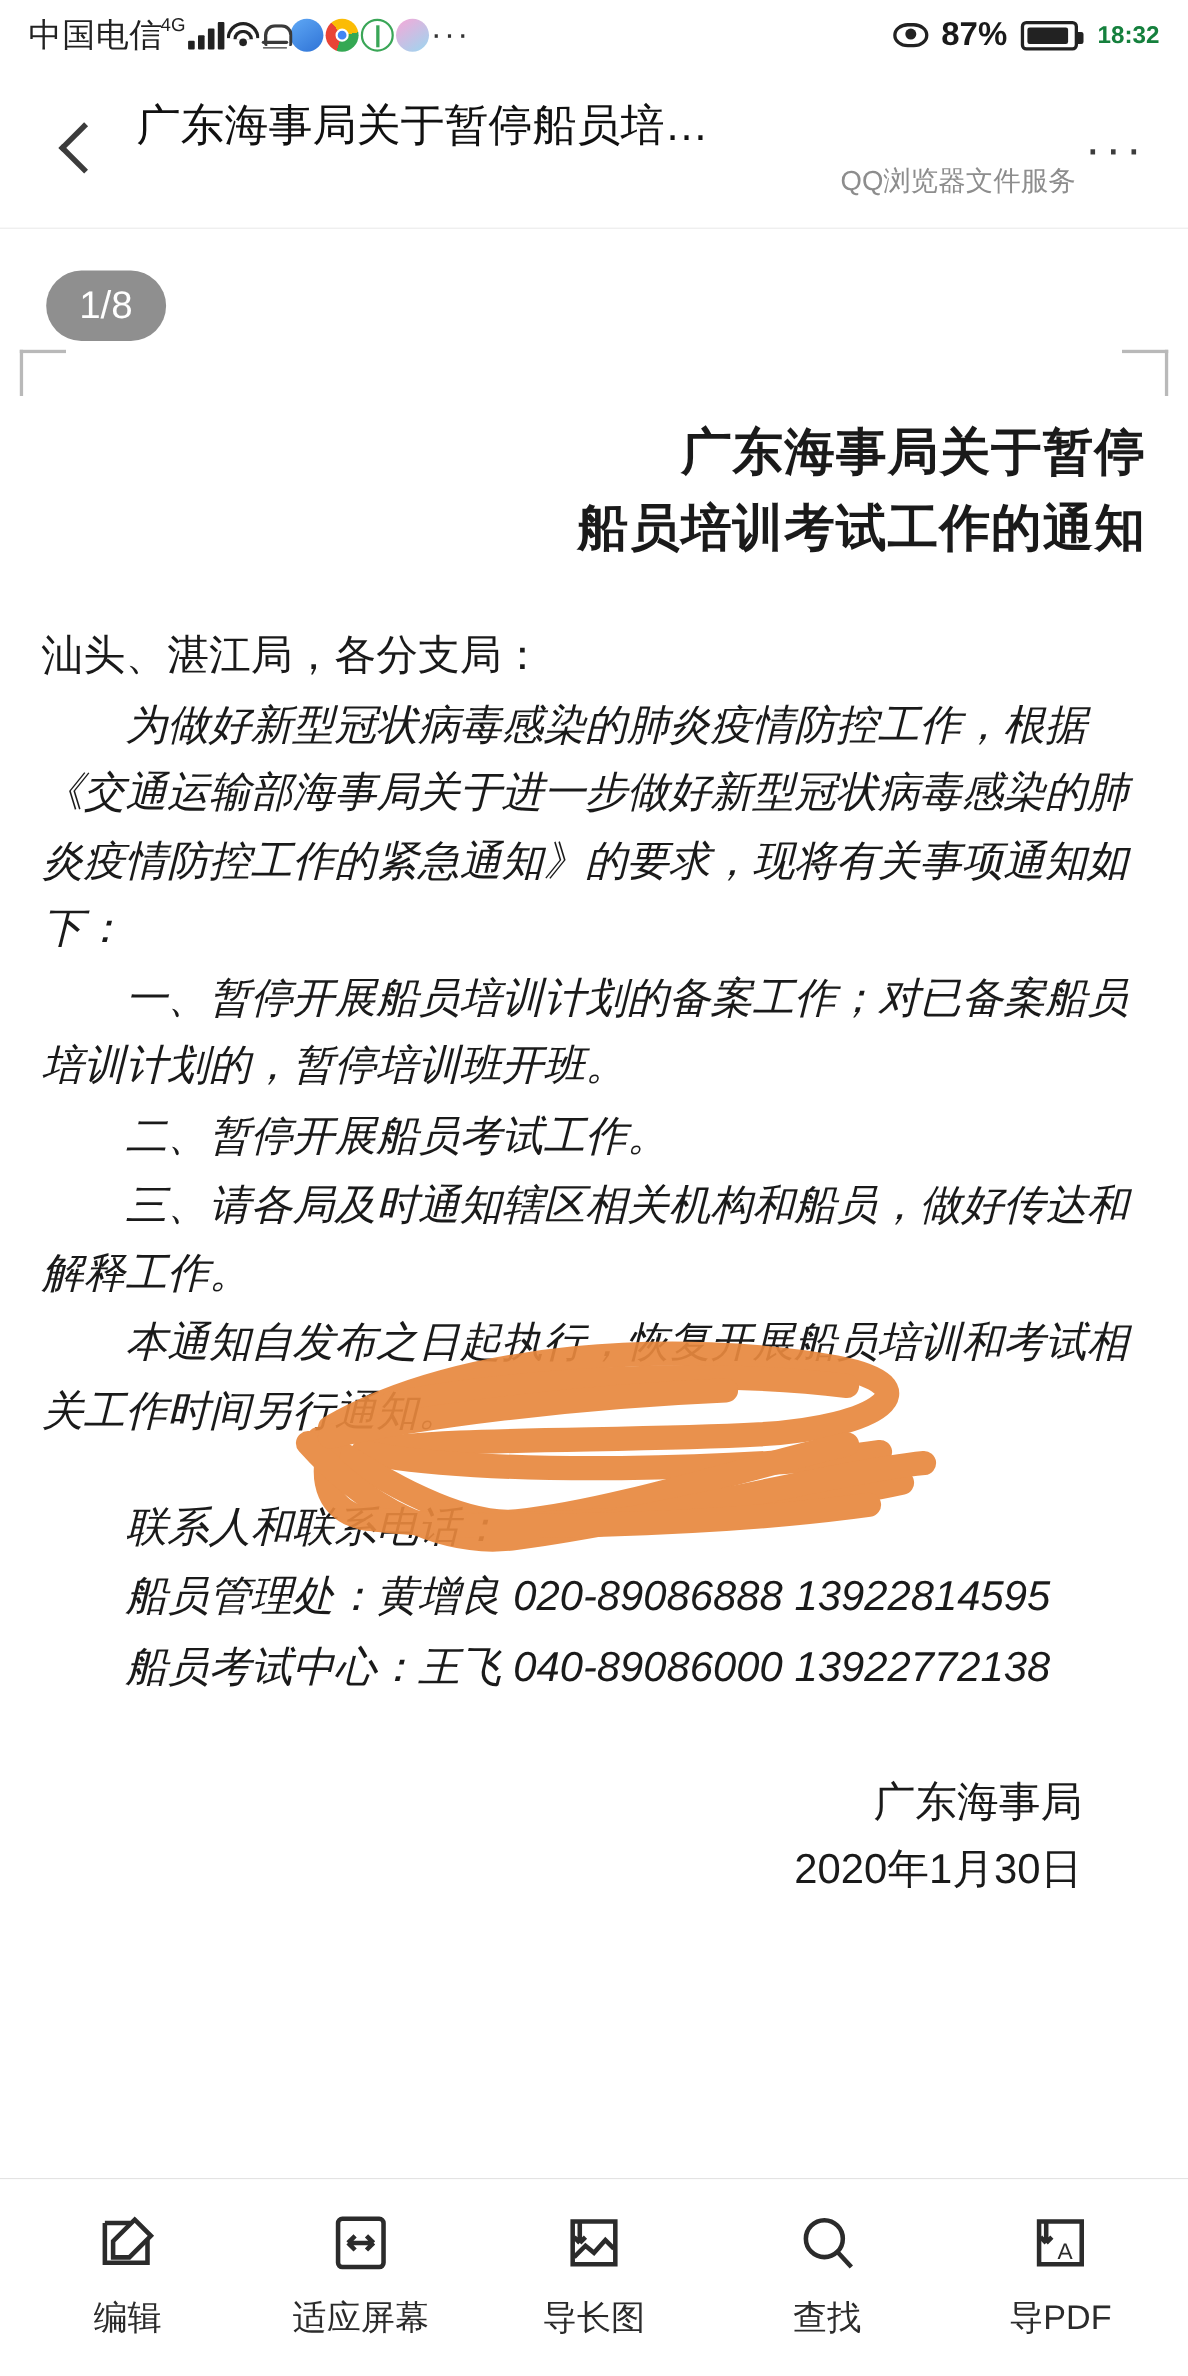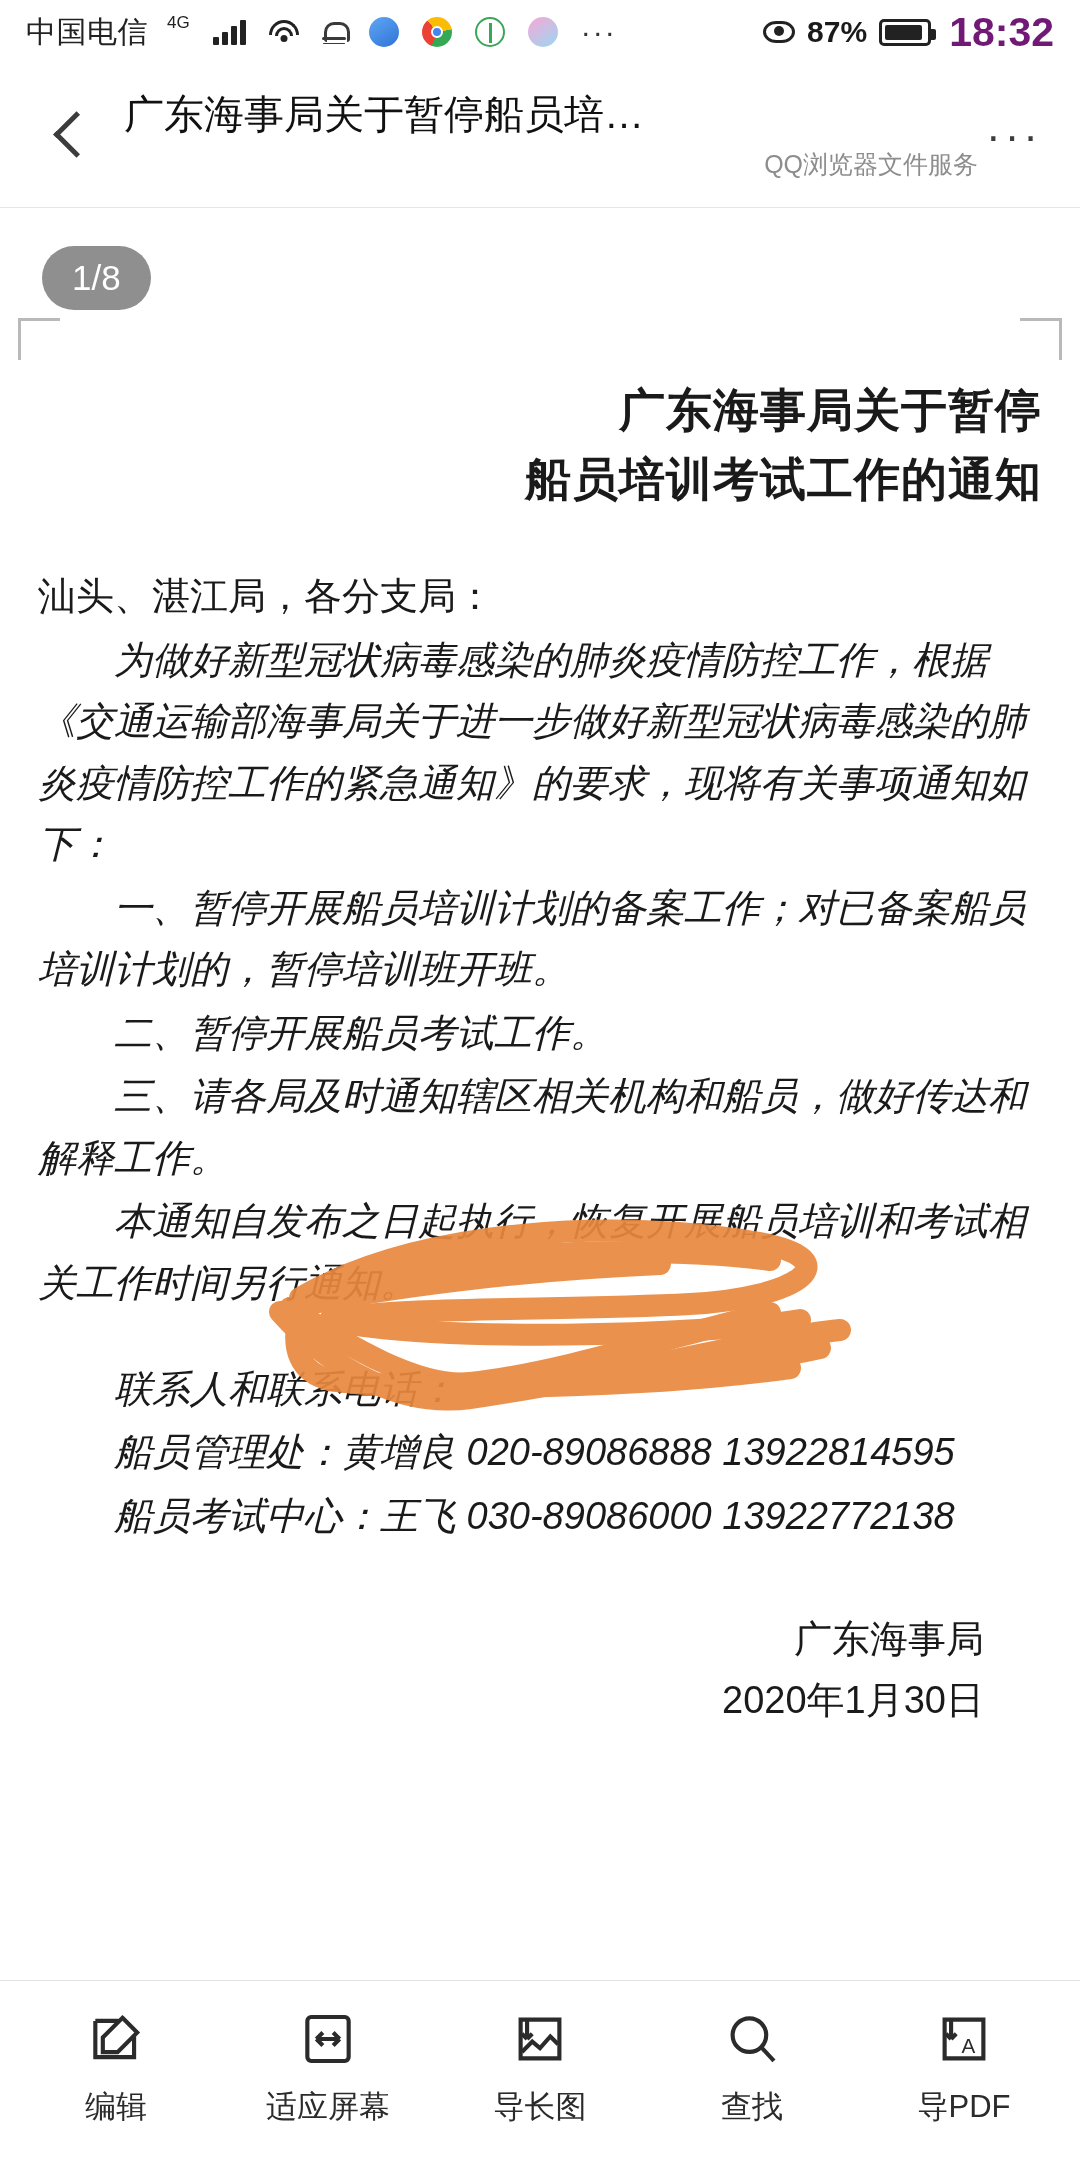--- a/index.html
+++ b/index.html
@@ -12,21 +12,21 @@
   #root { position: relative; width: 1080px; height: 2160px; background: #fff; }
 
   
   .statusbar {
     height: 64px;
     display: flex; align-items: center;
     padding: 0 26px;
     background: #ffffff;
     color: #1a1a1a;
   }
-  .sb-left { display: flex; align-items: center; gap: 23px; }
+  .sb-left { display: flex; align-items: center; gap: 2px; }
   .carrier { font-size: 30px; letter-spacing: 0.5px; color: #222; }
   .net-label { font-size: 17px; color: #222; position: relative; top: -9px; margin-left: -4px; }
   .bars { display: flex; align-items: flex-end; gap: 3px; height: 26px; }
   .bars i { display: block; width: 6px; background: #222; border-radius: 1px; }
   .bars i:nth-child(1) { height: 8px; }
   .bars i:nth-child(2) { height: 13px; }
   .bars i:nth-child(3) { height: 19px; }
   .bars i:nth-child(4) { height: 25px; }
 
   .wifi { width: 30px; height: 24px; position: relative; }
@@ -59,21 +59,21 @@
   .ellipsis-st { font-size: 30px; letter-spacing: 2px; color: #333; line-height: 14px; }
 
   .sb-right { margin-left: auto; display: flex; align-items: center; gap: 12px; font-weight: bold; }
   .eye { width: 32px; height: 22px; position: relative; }
   .eye::before { content:""; position:absolute; inset:0; border:3px solid #222; border-radius: 50% / 60%; }
   .eye::after { content:""; position:absolute; left:11px; top:5px; width:10px; height:10px; border-radius:50%; background:#222; }
   .batt-pct { font-size: 30px; color: #1a1a1a; }
   .battery { width: 52px; height: 27px; border: 3px solid #222; border-radius: 5px; position: relative; }
   .battery::after { content:""; position:absolute; right:-8px; top:7px; width:5px; height:11px; background:#222; border-radius:0 2px 2px 0; }
   .battery i { position:absolute; left:3px; top:3px; bottom:3px; width: 80%; background:#222; border-radius:2px; display:block; }
-  .clock { font-size: 41px; color: #701a75; margin-left: 6px; }
+  .clock { font-size: 22px; color: #15803d; margin-left: 6px; }
 
   
   .titlebar {
     height: 144px; display: flex; align-items: center;
     padding: 0 30px 0 44px; background: #fff;
     border-bottom: 1px solid #e6e6e6;
   }
   .back {
     width: 54px; height: 54px; position: relative; flex: 0 0 auto;
   }
@@ -191,21 +191,21 @@
       <div class="doc-body">
         <p>汕头、湛江局，各分支局：</p>
         <p class="indent">为做好新型冠状病毒感染的肺炎疫情防控工作，根据《交通运输部海事局关于进一步做好新型冠状病毒感染的肺炎疫情防控工作的紧急通知》的要求，现将有关事项通知如下：</p>
         <p class="indent">一、暂停开展船员培训计划的备案工作；对已备案船员培训计划的，暂停培训班开班。</p>
         <p class="indent">二、暂停开展船员考试工作。</p>
         <p class="indent">三、请各局及时通知辖区相关机构和船员，做好传达和解释工作。</p>
         <p class="indent">本通知自发布之日起执行，恢复开展船员培训和考试相关工作时间另行通知。</p>
 
         <p class="indent" style="margin-top:44px;">联系人和联系电话：</p>
         <p class="indent">船员管理处：黄增良 020-89086888 13922814595</p>
-        <p class="indent">船员考试中心：王飞 030-89086000 13922772138</p>
+        <p class="indent">船员考试中心：王飞 040-89086000 13922772138</p>
       </div>
 
       <div class="sign">
         <div>广东海事局</div>
         <div>2020年1月30日</div>
       </div>
     </div>
 
     <svg class="scribble" viewBox="0 0 1080 1620">
       <g fill="none" stroke="#e8883e" stroke-width="22" stroke-linecap="round" stroke-linejoin="round" opacity="0.92">

